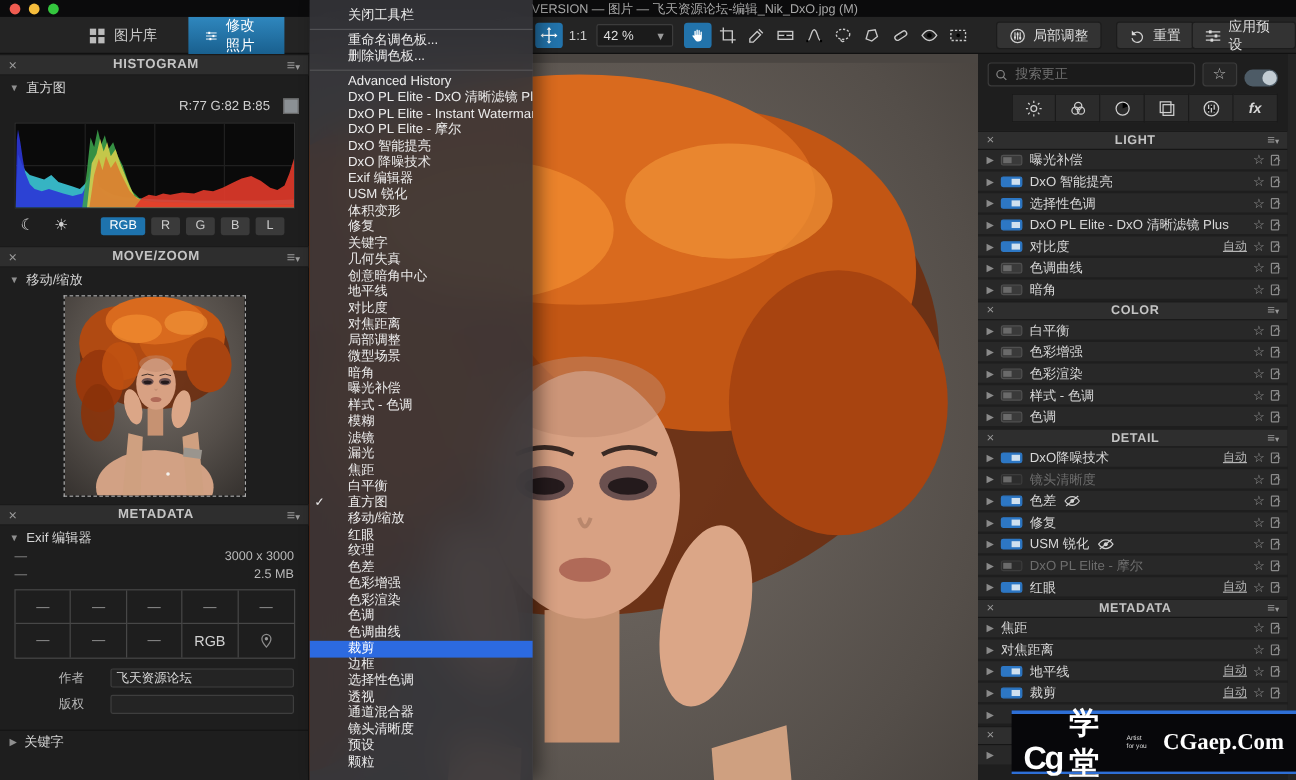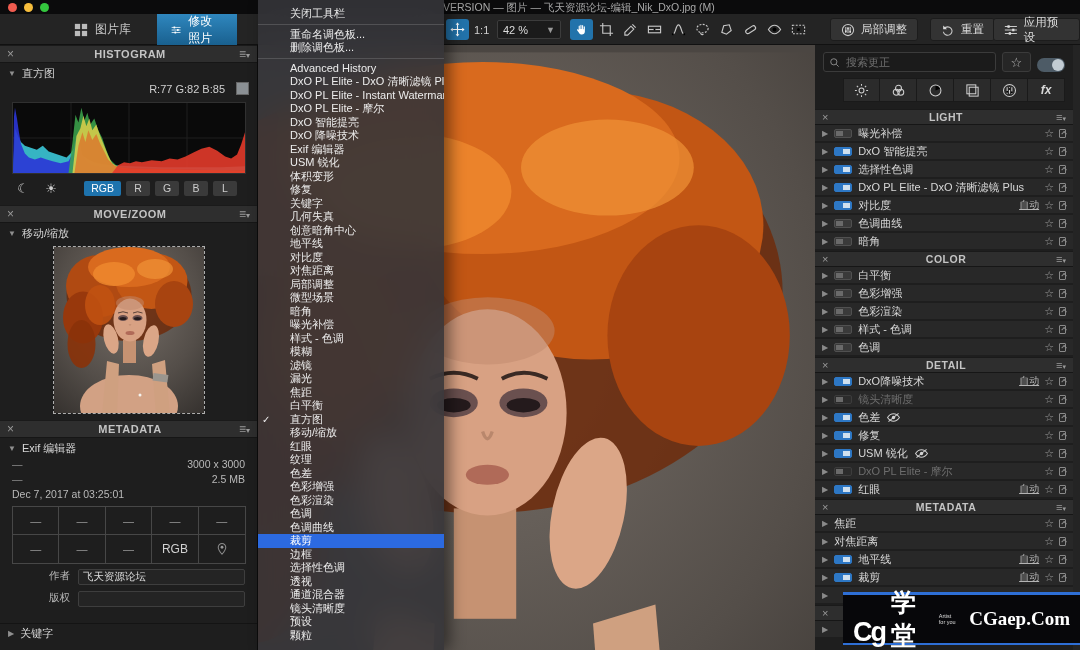--- a/index.html
+++ b/index.html
@@ -47,21 +47,21 @@
   .chan-btn{height:15px;min-width:24px;padding:0 7px;background:#3a3a3a;color:#ccc;font-size:10.5px;display:flex;align-items:center;justify-content:center;border-radius:2px;}
   .chan-btn.on{background:#1e73ad;color:#fff;}
   .thumb-box{width:152px;height:168px;margin:5px auto 4px;border:1px dashed #aeaeae;position:relative;overflow:hidden;}
   .meta-line{height:15px;display:flex;align-items:center;justify-content:space-between;padding:0 12px;font-size:10.5px;color:#b9b9b9;}
   .meta-line .dash{color:#8c8c8c;}
   .meta-grid{margin:5px 12px;width:234px;border:1px solid #474747;display:grid;grid-template-columns:repeat(5,1fr);}
   .meta-cell{height:28px;border-right:1px solid #474747;border-bottom:1px solid #474747;display:flex;align-items:center;justify-content:center;font-size:11px;color:#9a9a9a;}
   .meta-cell:nth-child(5n){border-right:none;}
   .meta-cell.r2{border-bottom:none;}
   .meta-cell.rgb{color:#d2d2d2;font-size:12px;}
-  .field-row{height:22px;display:flex;padding:0 12px;gap:8px;}
+  .field-row{height:22px;display:flex;align-items:center;padding:0 12px;gap:22px;}
   .field-row .lbl{width:58px;text-align:right;font-size:10.5px;color:#b5b5b5;}
   .field-row input{flex:1;height:16px;background:#242424;border:1px solid #3e3e3e;border-radius:2px;color:#ddd;font-size:10.5px;padding:0 4px;outline:none;}
   .kw-row{margin-top:10px;border-top:1px solid #141414;height:20px;display:flex;align-items:center;gap:6px;padding:0 8px;font-size:11px;color:#d6d6d6;}
   .kw-row .tri{color:#8f8f8f;font-size:8px;}
 
   
   .canvas{position:absolute;left:258px;top:45px;width:557px;height:605px;overflow:hidden;background:#4b4642;z-index:1;}
   .canvas svg{position:absolute;left:-80px;top:0;width:720px;height:640px;}
 
   
@@ -431,23 +431,20 @@
       <span class="tri">▼</span>
       <span>Exif 编辑器</span>
     </div>
     <div class="meta-line">
       <span class="dash">—</span>
       <span>3000 x 3000</span>
     </div>
     <div class="meta-line">
       <span class="dash">—</span>
       <span>2.5 MB</span>
-    </div>
-    <div class="meta-line">
-      <span>Dec 7, 2017 at 03:25:01</span>
     </div>
     <div class="meta-grid" id="meta-grid">
         <div class="meta-cell">—</div>
         <div class="meta-cell">—</div>
         <div class="meta-cell">—</div>
         <div class="meta-cell">—</div>
         <div class="meta-cell">—</div>
         <div class="meta-cell r2">—</div>
         <div class="meta-cell r2">—</div>
         <div class="meta-cell r2">—</div>

